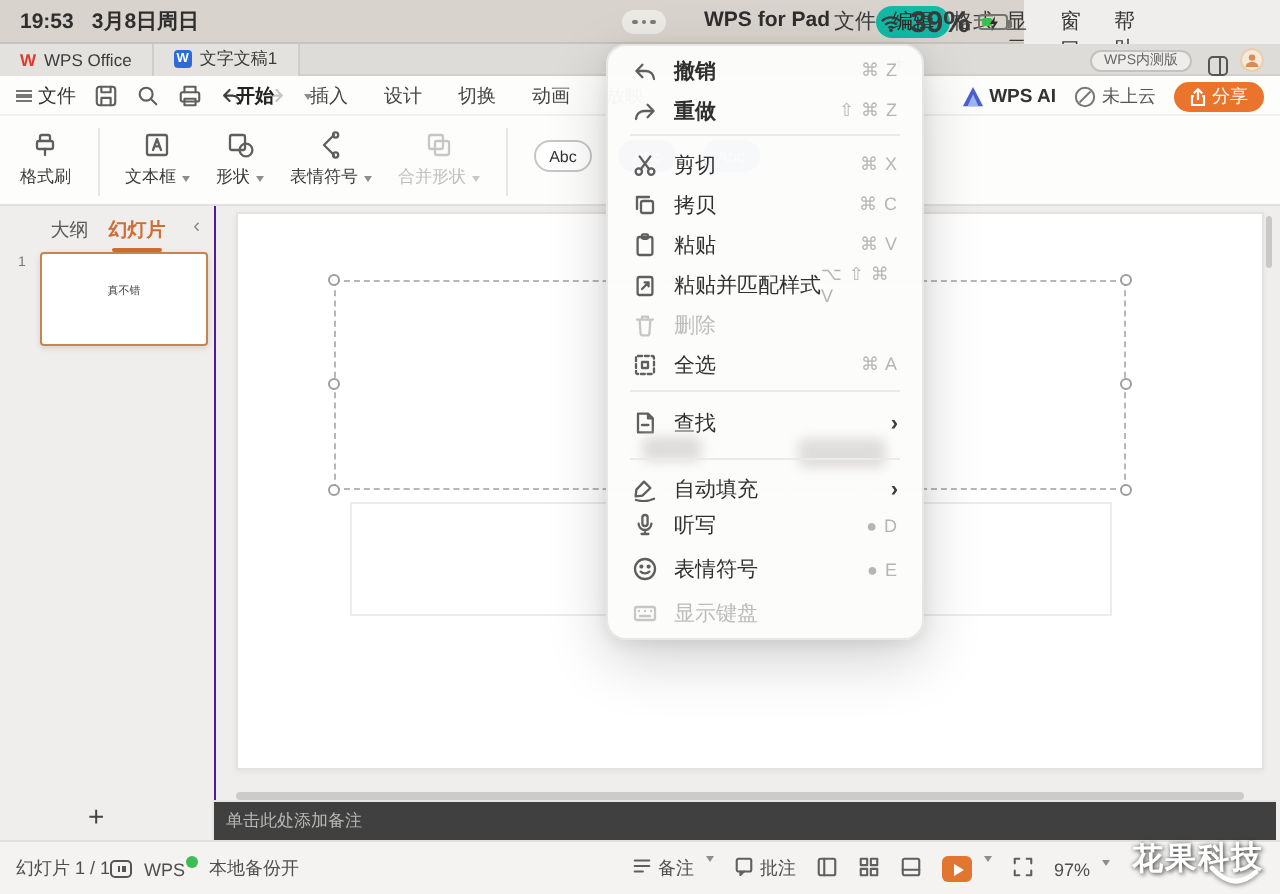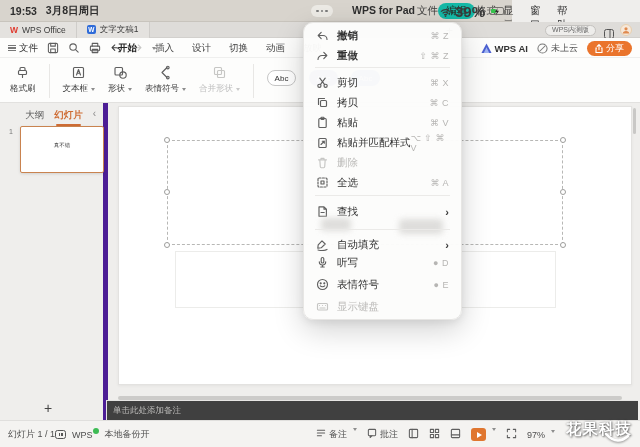--- a/index.html
+++ b/index.html
@@ -52,21 +52,21 @@
 .dis .tri{border-top-color:#c9c9c9}
 .abcbtn{width:29px;height:16px;border-radius:8px;font-size:8px;display:flex;align-items:center;justify-content:center;margin-top:8px}
 .abc-w{border:1px solid #c6c6c6;background:#fff;color:#333}
 .abc-b1{background:#5671c6;color:#fff}
 .abc-b2{background:#5b77d1;color:#fff}
 .posgrp{font-size:9px;color:#3c3c3c}
 .dimfield{width:48px;height:15px;border:1px solid #d2d2d0;border-radius:3px;background:#fff;font-size:8px;color:#333;display:flex;align-items:center;padding:0 4px;justify-content:space-between}
 .stp{display:flex;flex-direction:column;gap:2.5px}
 
 .main{left:0;top:103px;width:640px;height:317px;background:#efeeec}
-.sidepanel{left:0;top:103px;width:108px;height:317px;border-right:5px solid #4c1d95}
+.sidepanel{left:0;top:103px;width:108px;height:317px;border-right:1px solid #4c1d95}
 .sptabs{left:0;top:6px;width:108px;justify-content:center;gap:10px;font-size:9.5px;color:#5a5a5a}
 .sptab-slides{color:#cf6d35;font-weight:700;position:relative}
 .sptab-slides::after{content:"";position:absolute;left:2px;right:2px;bottom:-4px;height:2px;background:#cf6d35;border-radius:1px}
 .collapse{position:absolute;right:7px;top:5px;color:#8a8a8a;font-size:10px}
 .thumbnum{left:9px;top:25px;font-size:7px;color:#777}
 .thumb{left:20px;top:23px;width:84px;height:47px;background:#fff;border:1.5px solid #c9834f;border-radius:2px;box-shadow:0 1px 3px rgba(0,0,0,.12);display:flex;align-items:center;justify-content:center}
 .thumbtext{font-size:5.5px;color:#444;margin-top:-8px}
 .addslide{left:44px;top:297px;font-size:14px;color:#444}
 
 .slide{left:118px;top:106px;width:514px;height:279px;background:#fff;border:1px solid #e3e2e0;box-shadow:0 1px 3px rgba(0,0,0,.05)}

